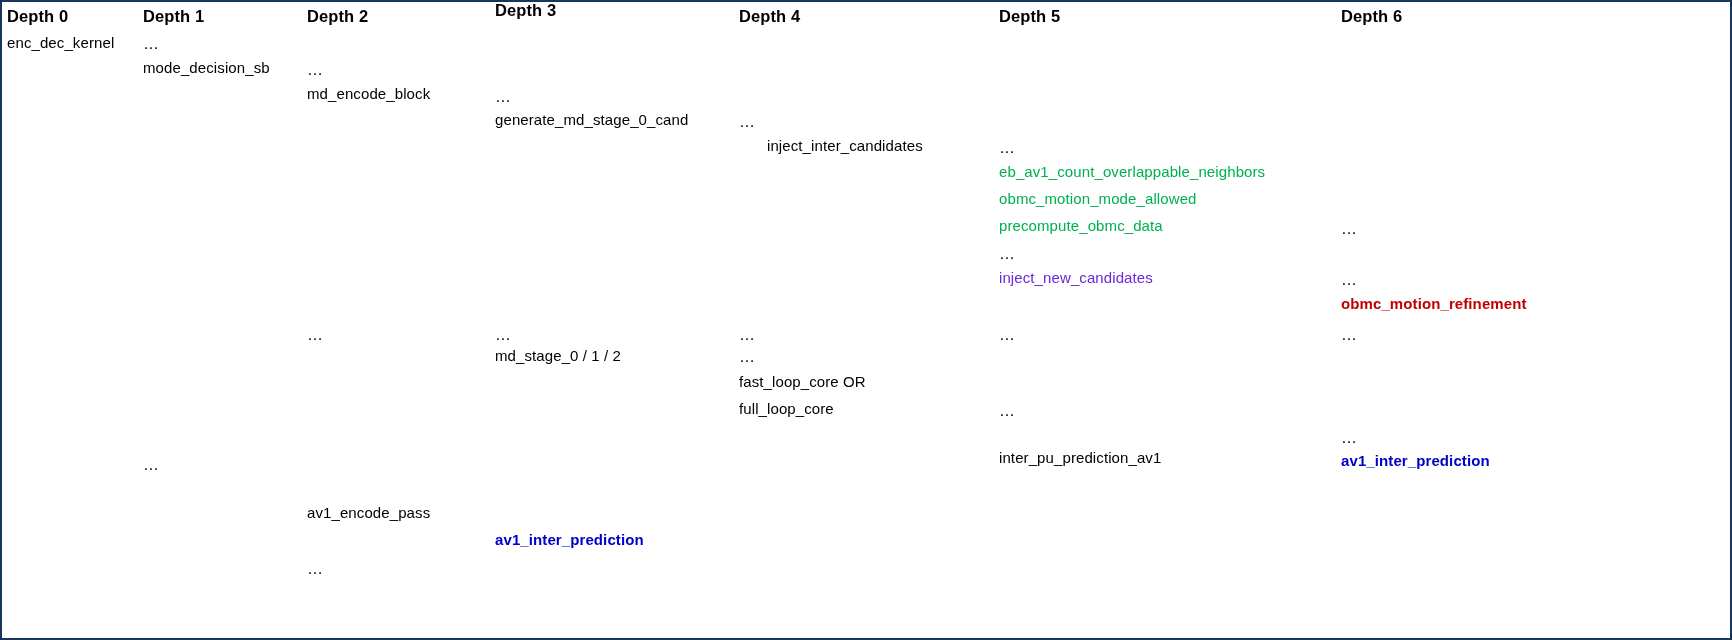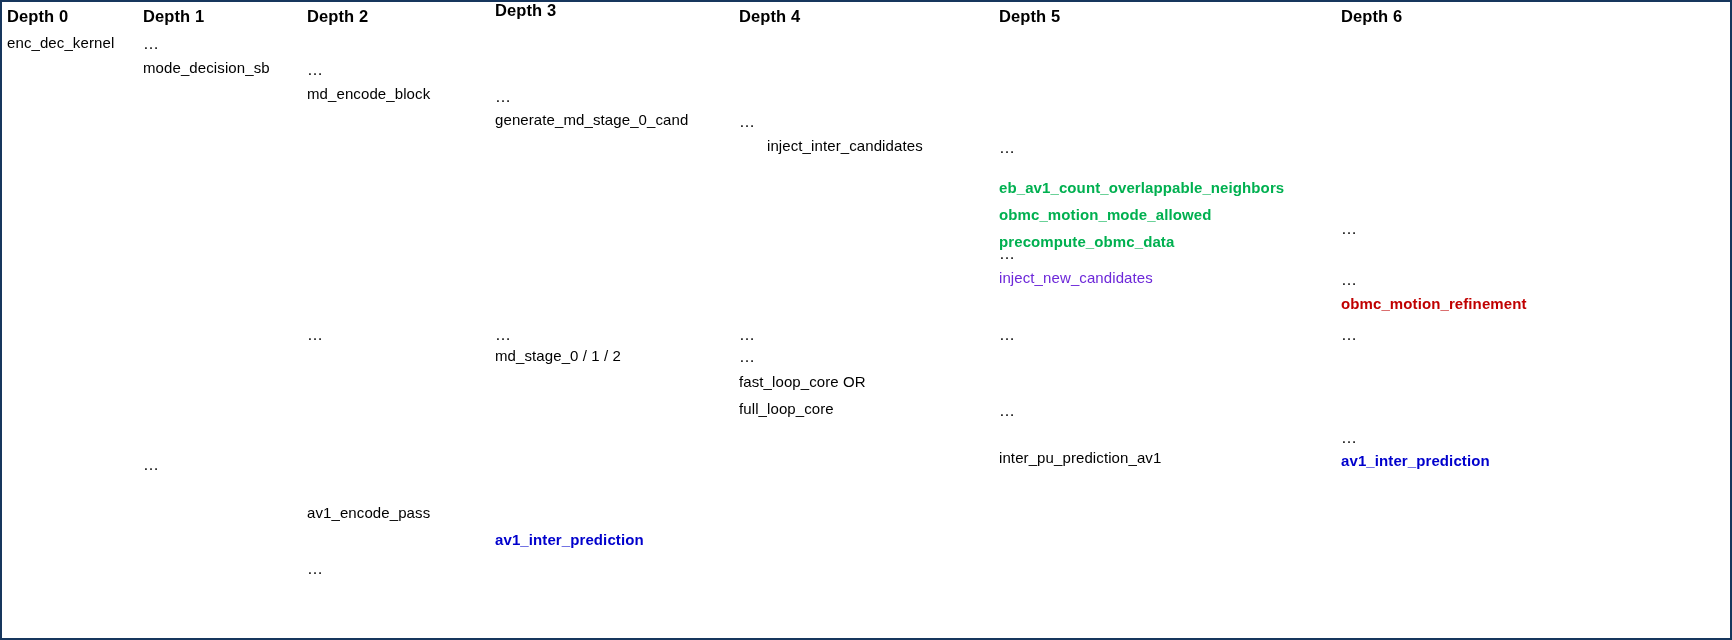--- a/index.html
+++ b/index.html
@@ -32,21 +32,21 @@
   .hdr{
     font-weight:bold;
     font-size:16.5px;
     color:#000000;
   }
   .ell{
     font-size:16px;
     color:#2a2a2a;
     letter-spacing:0.5px;
   }
-  .green{color:#00b050;font-weight:bold;margin-top:16px;}
+  .green{color:#00b050;font-weight:normal;}
   .red{color:#c00000;font-weight:bold;}
   .blue{color:#0000cc;font-weight:bold;}
 </style>
 </head>
 <body>
 
 <div id="page">
   <div class="grid">
       <div class="col" style="left: 5px;">
         <div class="cell hdr" style="top: 6px;">Depth 0</div>

